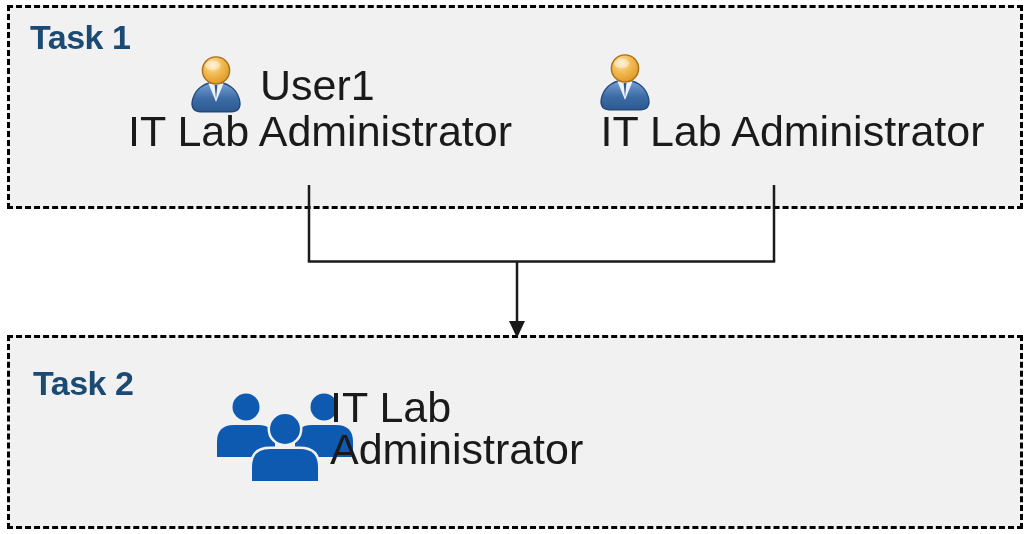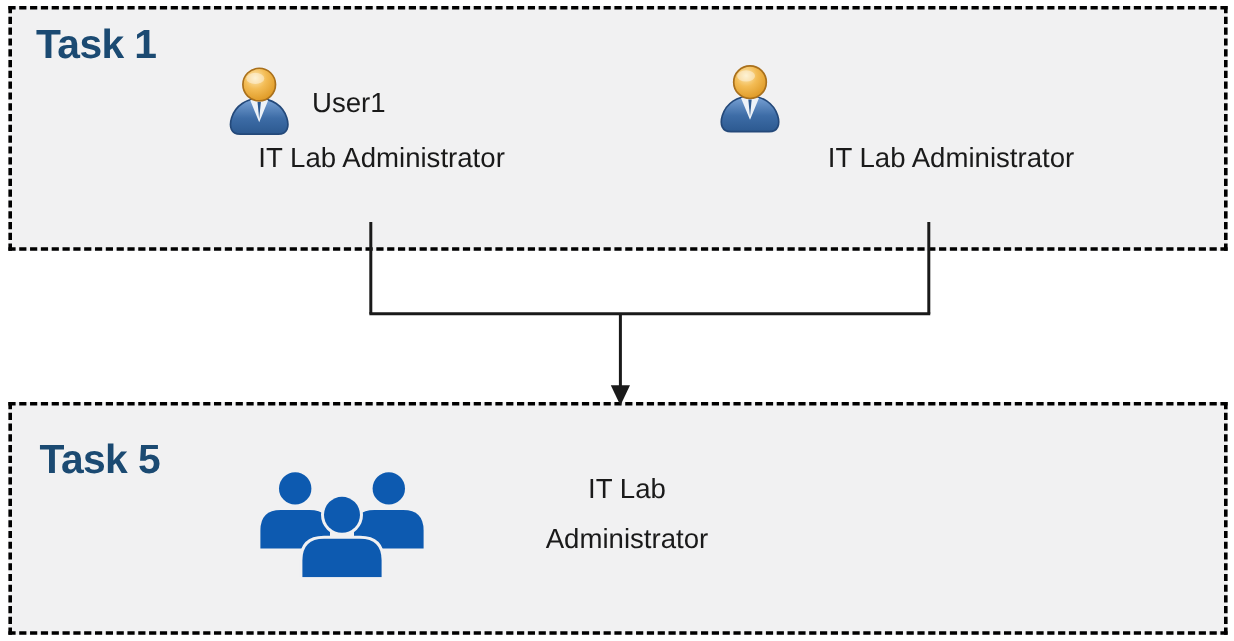--- a/index.html
+++ b/index.html
@@ -28,21 +28,21 @@
     font-size: 34px;
     font-weight: bold;
     color: #1b4a72;
     letter-spacing: -0.5px;
     white-space: nowrap;
   }
   .task1-title { left: 30px; top: 18px; }
   .task2-title { left: 33px; top: 364px; }
   .txt {
     position: absolute;
-    font-size: 23px;
+    font-size: 43px;
     color: #1a1a1a;
     line-height: 42px;
     white-space: nowrap;
   }
   .person-icon {
     position: absolute;
     width: 60px;
     height: 60px;
   }
   .p1-icon { left: 186px; top: 55px; }
@@ -53,21 +53,21 @@
   .p2-role { left: 600px; top: 110px; width: 385px; text-align: center; }
   .group-icon {
     position: absolute;
     left: 215px; top: 391px;
     width: 140px; height: 90px;
   }
   .group-label {
     position: absolute;
     left: 330px; top: 386px;
     width: 385px;
-    text-align: center;
+    text-align: left;
     white-space: normal;
   }
   .connector-svg {
     position: absolute;
     left: 0; top: 0;
     pointer-events: none;
   }
 </style>
 </head>
 <body>
@@ -105,21 +105,21 @@
   <svg class="person-icon p2-icon" viewBox="0 0 64 64">
     <path d="M32 29 C21 29 11 35 7.5 46 C5 54 7 60.5 15 60.5 L49 60.5 C57 60.5 59 54 56.5 46 C53 35 43 29 32 29 Z" fill="url(#bodyGrad)" stroke="#24497a" stroke-width="1.5"></path>
     <path d="M24 30.5 L32 50 L40 30.5 Q36 29.5 32 29.5 Q28 29.5 24 30.5 Z" fill="#edf2f8"></path>
     <path d="M30.5 32 L32 47 L33.5 32 Z" fill="#2c5990"></path>
     <circle cx="32" cy="16.5" r="14.5" fill="url(#headGrad)" stroke="#a9701c" stroke-width="1.5"></circle>
     <ellipse cx="28.5" cy="11" rx="8" ry="5" fill="rgba(255,255,255,0.40)"></ellipse>
   </svg>
   <div class="txt p2-role">IT Lab Administrator</div>
 
   <div class="task-box task2-box"></div>
-  <div class="task-title task2-title">Task 5</div>
+  <div class="task-title task2-title">Task 2</div>
 
   <svg class="group-icon" viewBox="0 0 140 90">
     <g fill="#0d5ab0">
       <circle cx="31" cy="16" r="13.5"></circle>
       <path d="M2 66 L2 51 Q2 34 19 34 L43 34 Q60 34 60 51 L60 66 Z"></path>
       <circle cx="109" cy="16" r="13.5"></circle>
       <path d="M80 66 L80 51 Q80 34 97 34 L121 34 Q138 34 138 51 L138 66 Z"></path>
       <g stroke="#f1f1f2" stroke-width="5" paint-order="stroke">
         <circle cx="70" cy="38" r="15"></circle>
         <path d="M37 90 L37 76 Q37 58 55 58 L85 58 Q103 58 103 76 L103 90 Z"></path>

